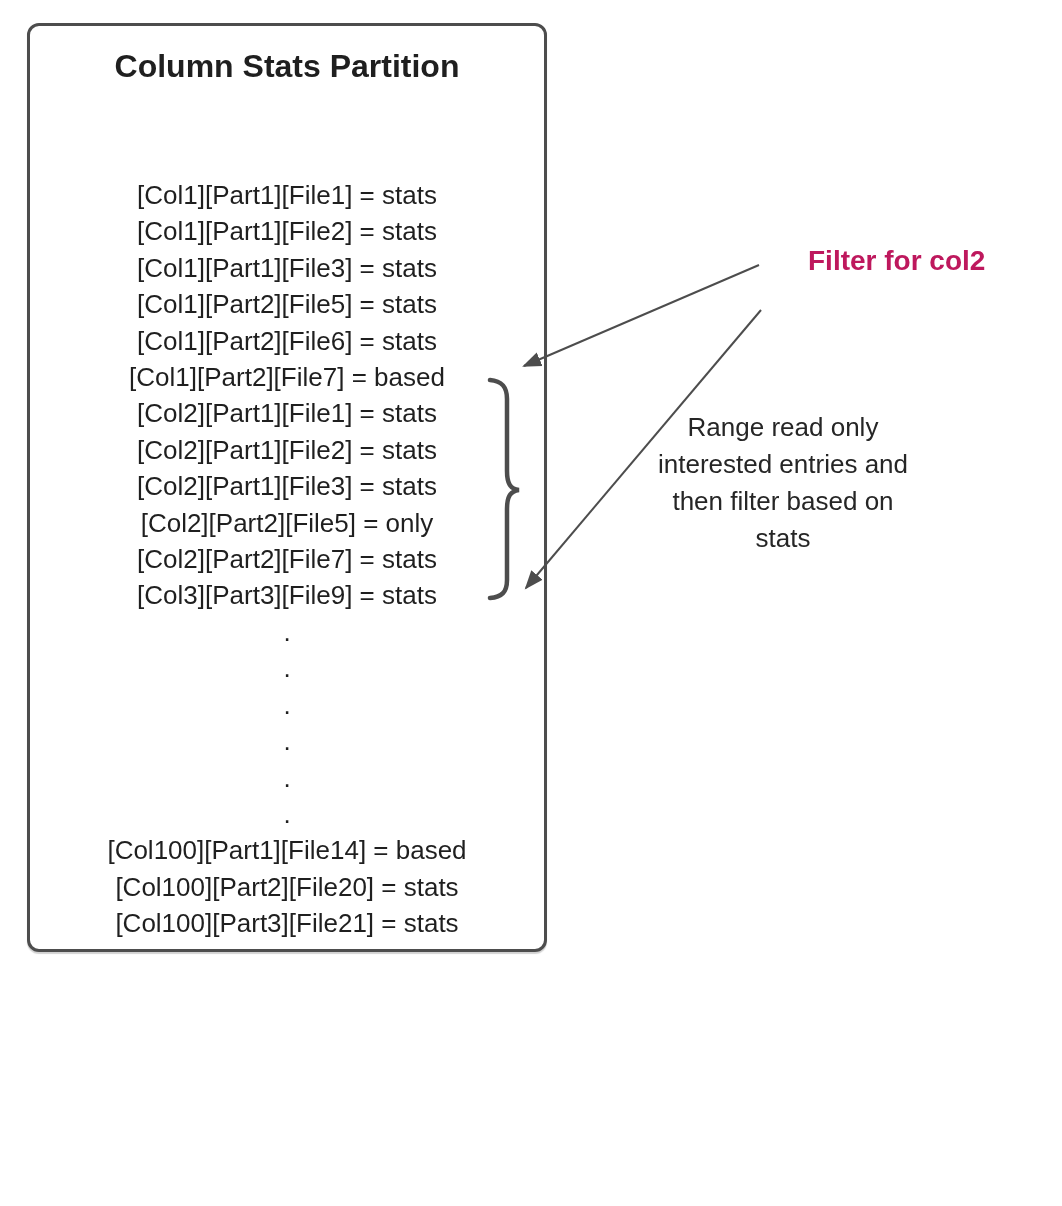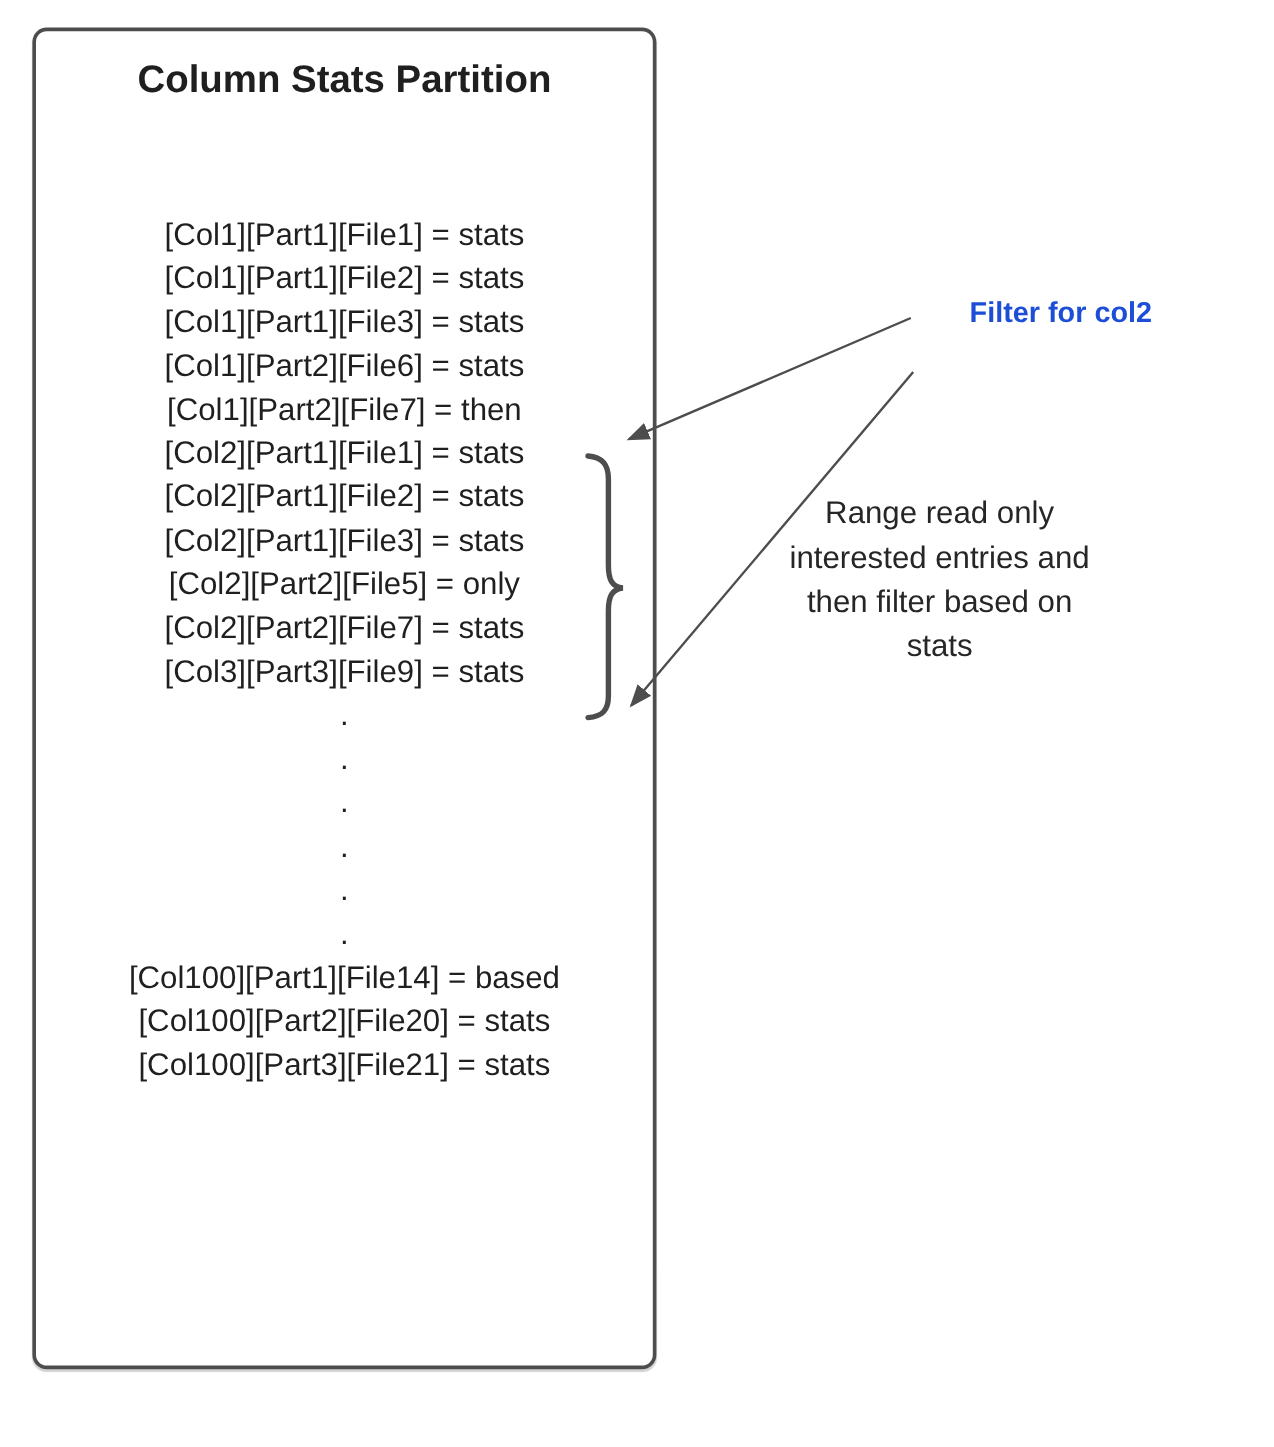--- a/index.html
+++ b/index.html
@@ -14,21 +14,21 @@
     background: #ffffff;
     overflow: hidden;
     font-family: "Liberation Sans", sans-serif;
     color: #1f1f1f;
   }
   .partition-box {
     position: absolute;
     left: 27px;
     top: 23px;
     width: 520px;
-    height: 1118px;
+    height: 929px;
     box-sizing: border-box;
     border: 3px solid #4d4d4d;
     border-radius: 12px;
     background: #ffffff;
     box-shadow: 0 2px 1px rgba(0,0,0,0.18);
   }
   .box-title {
     position: absolute;
     left: 0;
     right: 0;
@@ -59,24 +59,24 @@
     left: 0;
     top: 0;
     width: 1062px;
     height: 1206px;
     pointer-events: none;
   }
   .filter-label {
     position: absolute;
     left: 808px;
     top: 244px;
-    font-size: 24px;
+    font-size: 28px;
     line-height: 34px;
     font-weight: bold;
-    color: #1d4ed8;
+    color: #be185d;
     white-space: nowrap;
   }
   .note {
     position: absolute;
     left: 628px;
     top: 409px;
     width: 310px;
     text-align: center;
     color: #262626;
   }
@@ -90,22 +90,23 @@
 <body>
 
 <div class="canvas">
 
   <div class="partition-box">
     <div class="box-title">Column Stats Partition</div>
     <div class="entries">
         <div class="entry-row">[Col1][Part1][File1] = stats</div>
         <div class="entry-row">[Col1][Part1][File2] = stats</div>
         <div class="entry-row">[Col1][Part1][File3] = stats</div>
+        <div class="entry-row">[Col1][Part2][File5] = stats</div>
         <div class="entry-row">[Col1][Part2][File6] = stats</div>
-        <div class="entry-row">[Col1][Part2][File7] = then</div>
+        <div class="entry-row">[Col1][Part2][File7] = based</div>
         <div class="entry-row">[Col2][Part1][File1] = stats</div>
         <div class="entry-row">[Col2][Part1][File2] = stats</div>
         <div class="entry-row">[Col2][Part1][File3] = stats</div>
         <div class="entry-row">[Col2][Part2][File5] = only</div>
         <div class="entry-row">[Col2][Part2][File7] = stats</div>
         <div class="entry-row">[Col3][Part3][File9] = stats</div>
         <div class="entry-row">.</div>
         <div class="entry-row">.</div>
         <div class="entry-row">.</div>
         <div class="entry-row">.</div>

